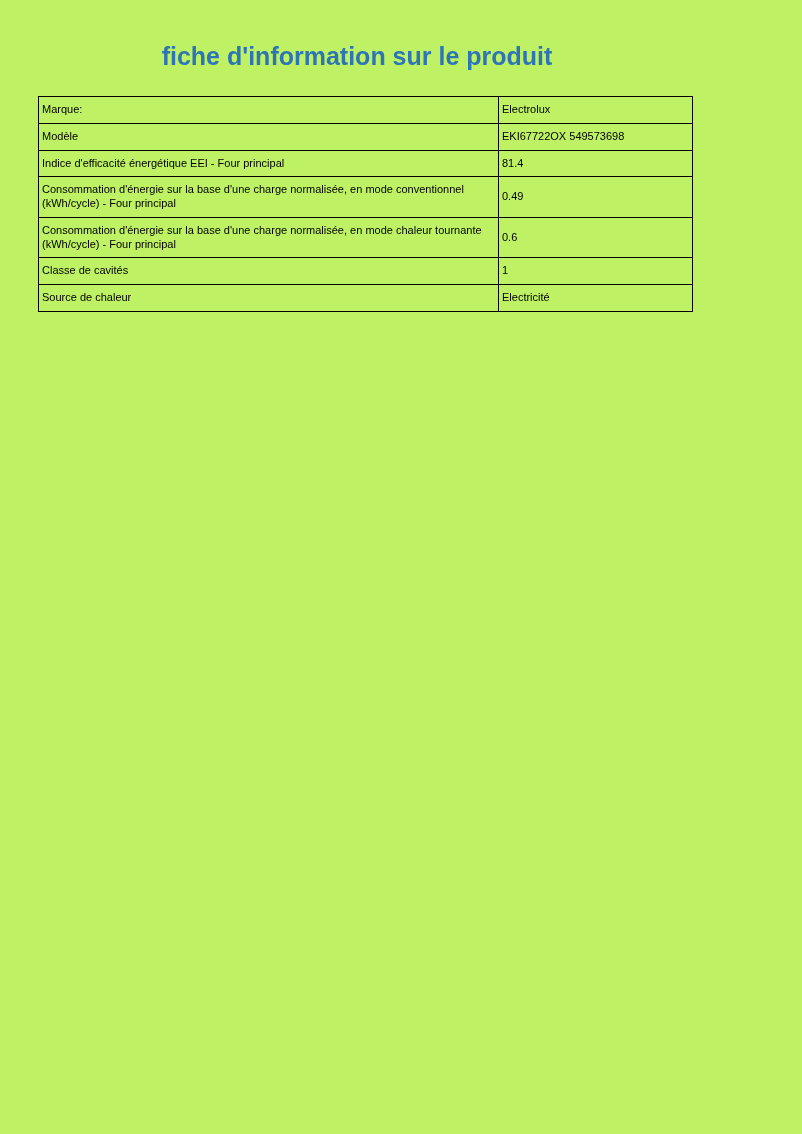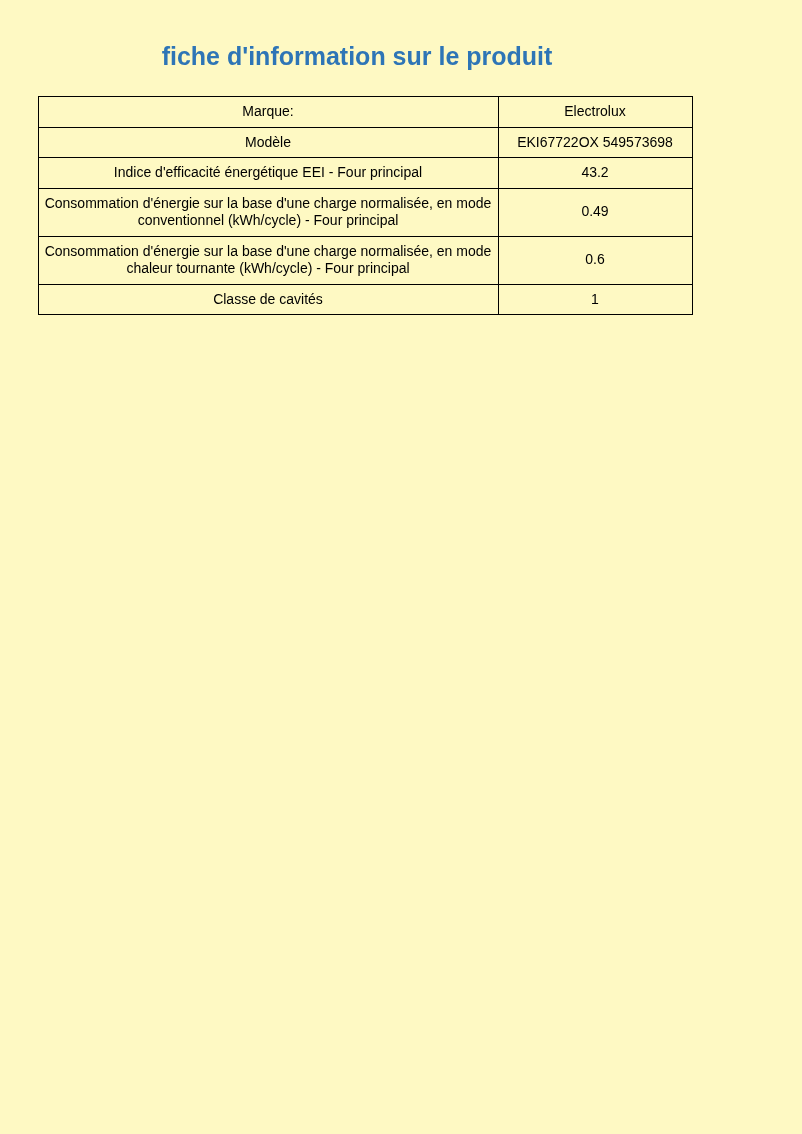--- a/index.html
+++ b/index.html
@@ -5,40 +5,39 @@
   html, body {
     margin: 0;
     padding: 0;
     background: #ffffff;
     font-family: "Liberation Sans", "DejaVu Sans", sans-serif;
   }
   .page {
     position: relative;
     width: 802px;
     height: 1134px;
-    background: #fef9c3;
+    background: #bef264;
     overflow: hidden;
   }
   .doc-title {
     width: 638px;
     margin: 42px 0 0 38px;
     text-align: center;
     font-size: 25px;
     font-weight: bold;
     color: #2e75b6;
     letter-spacing: 0px;
   }
   table.spec-table {
     border-collapse: collapse;
     table-layout: fixed;
     width: 638px;
     margin: 25px 0 10px 38px;
-    font-size: 14px;
+    font-size: 11px;
     color: #000000;
-    text-align: center;
   }
   table.spec-table td {
     border: 1px solid #000000;
     padding: 6px 4px 6px 3px;
     vertical-align: middle;
     line-height: 1.25;
     overflow: hidden;
   }
   td.label-cell { width: 452px; }
   td.value-cell { width: 186px; }
@@ -55,30 +54,34 @@
       <tr>
         <td class="label-cell">Marque:</td>
         <td class="value-cell">Electrolux</td>
       </tr>
       <tr>
         <td class="label-cell">Modèle</td>
         <td class="value-cell">EKI67722OX 549573698</td>
       </tr>
       <tr>
         <td class="label-cell">Indice d'efficacité énergétique EEI - Four principal</td>
-        <td class="value-cell">43.2</td>
+        <td class="value-cell">81.4</td>
       </tr>
       <tr>
         <td class="label-cell">Consommation d'énergie sur la base d'une charge normalisée, en mode conventionnel (kWh/cycle) - Four principal</td>
         <td class="value-cell">0.49</td>
       </tr>
       <tr>
         <td class="label-cell">Consommation d'énergie sur la base d'une charge normalisée, en mode chaleur tournante (kWh/cycle) - Four principal</td>
         <td class="value-cell">0.6</td>
       </tr>
       <tr>
         <td class="label-cell">Classe de cavités</td>
         <td class="value-cell">1</td>
       </tr>
+      <tr>
+        <td class="label-cell">Source de chaleur</td>
+        <td class="value-cell">Electricité</td>
+      </tr>
     </tbody>
   </table>
 
 </div>
 
 </body></html>

